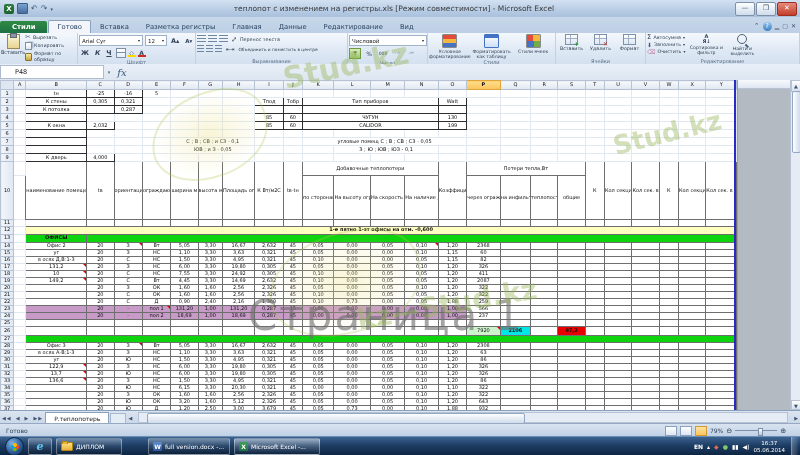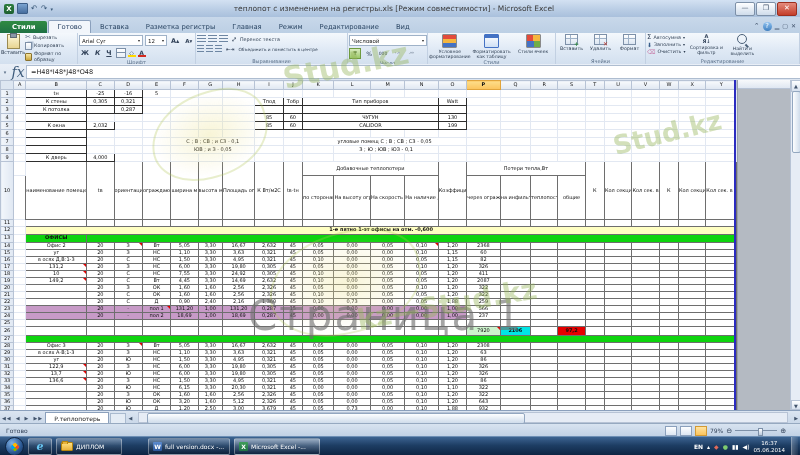--- a/index.html
+++ b/index.html
@@ -71,21 +71,21 @@
   .sigma{font-size:7px;color:#33435a;line-height:7px;}
   .bigedit{display:flex;flex-direction:column;align-items:center;width:36px;text-align:center;}
   .bigedit .lab{font-size:4.6px;line-height:5px;color:#2e3e52;}
   .ic-sort{width:12px;height:11px;font-size:5px;font-weight:bold;color:#33435a;line-height:5px;}
   .mag{width:8px;height:8px;border:1.5px solid #4a6078;border-radius:50%;position:relative;margin-bottom:2px;}
   .mag::after{content:"";position:absolute;right:-3px;bottom:-3px;width:4px;height:1.5px;background:#4a6078;transform:rotate(45deg);}
   
   .fbar{position:absolute;left:0;top:64px;width:800px;height:16px;background:linear-gradient(#e9eff7,#dde6f1);border-bottom:1px solid #aebdd0;display:flex;align-items:center;}
   .namebox{width:88px;height:12px;background:#fff;border:1px solid #aebdd0;font-size:6.5px;display:flex;align-items:center;padding-left:14px;color:#222;}
   .nbarrow{width:10px;text-align:center;font-size:5px;color:#5a6f88;}
-  .fxsym{width:16px;text-align:center;font-size:14px;font-style:italic;font-family:"DejaVu Serif",serif;color:#3c5a7a;}
+  .fxsym{width:16px;text-align:center;font-size:10px;font-style:italic;font-family:"DejaVu Serif",serif;color:#3c5a7a;}
   .fcontent{flex:1;height:12px;background:#fff;border:1px solid #aebdd0;border-right:none;font-size:6.5px;display:flex;align-items:center;padding-left:4px;color:#222;font-family:"DejaVu Sans","Liberation Sans",sans-serif;}
   
   .grid{position:absolute;left:0;top:80px;width:790px;height:330px;overflow:hidden;background:#fff;}
   table.sheet{border-collapse:collapse;table-layout:fixed;width:737px;}
   table.sheet td{padding:0;margin:0;font-size:5px;line-height:1.15;text-align:center;vertical-align:middle;
       overflow:hidden;white-space:nowrap;color:#111;}
   td.z{border:1px solid #e2e8f2;}
   td.t{border:1px solid #6e6e6e;}
   td.bd{border:1px solid #2e2e2e;}
   td.rh{background:linear-gradient(90deg,#f2f6fb,#dfe7f2);border:1px solid #b7c3d5;font-size:4.8px;color:#333;}
@@ -178,21 +178,21 @@
     <div class="wbtn close">✕</div>
   </div>
 </div>
 
 <div class="tabrow">
   <div class="tab file">Стили</div>
   <div class="tab active">Готово</div>
   <div class="tab">Вставка</div>
   <div class="tab">Разметка регистры</div>
   <div class="tab">Главная</div>
-  <div class="tab">Режим</div>
+  <div class="tab">Данные</div>
   <div class="tab">Редактирование</div>
   <div class="tab">Вид</div>
   <div class="rightctl">
     <span>⌃</span>
     <span class="helpdot">?</span>
     <span style="font-size:6px;">▁</span>
     <span style="font-size:6px;">▢</span>
     <span style="font-size:6px;">✕</span>
   </div>
 </div>
@@ -354,23 +354,23 @@
       <div class="bigedit">
         <span class="mag"></span>
         <span class="lab">Найти и выделить</span>
       </div>
     </div>
     <div class="rg-label">Редактирование</div>
   </div>
 </div>
 
 <div class="fbar">
+  <div class="namebox">P48</div>
   <div class="nbarrow">▾</div>
   <div class="fxsym">fx</div>
-  <div class="fcontent">=H48*I48*J48*O48</div>
 </div>
 
 <div class="grid">
   <table class="sheet" id="grid-table">
       <colgroup>
         <col style="width:13px">
         <col style="width:12px">
         <col style="width:60px">
         <col style="width:27px">
         <col style="width:28px">

